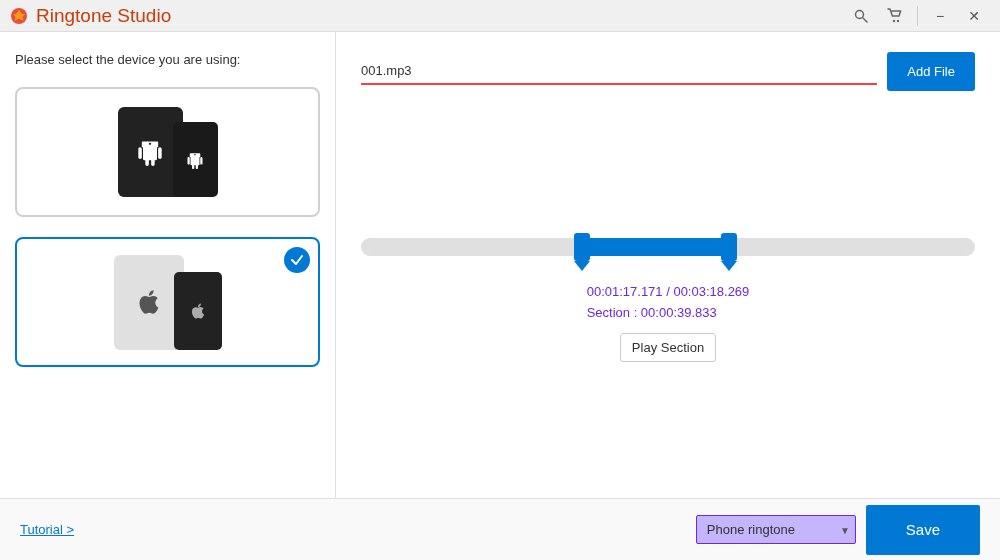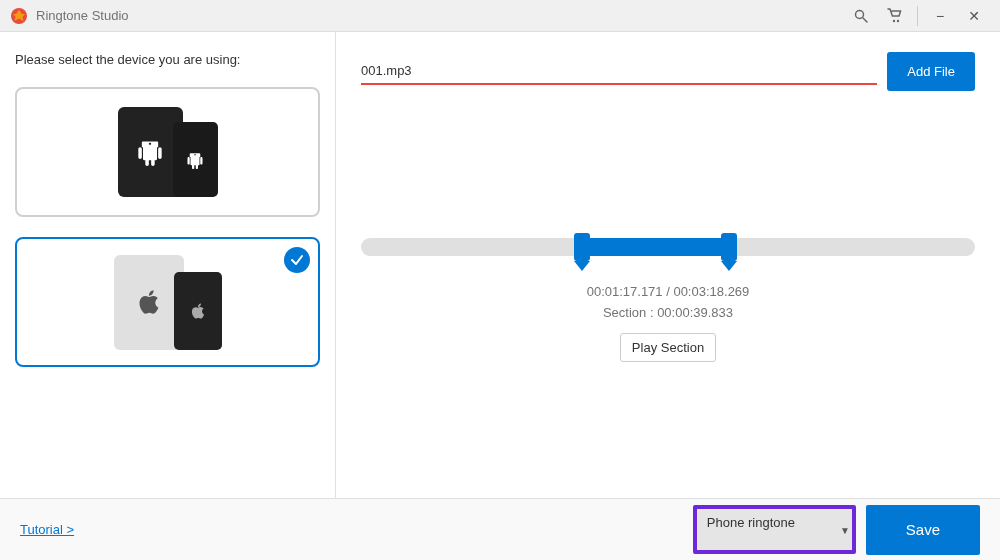--- a/index.html
+++ b/index.html
@@ -23,22 +23,22 @@
       align-items: center;
       padding: 0 10px;
       user-select: none;
     }
     .title-bar-logo {
       width: 18px;
       height: 18px;
       margin-right: 8px;
     }
     .title-bar-title {
-      font-size: 13px;
-      color: #737373;
+      font-size: 19px;
+      color: #c2410c;
       flex: 1;
     }
     .title-bar-actions {
       display: flex;
       align-items: center;
       gap: 2px;
     }
     .title-bar-icon-btn {
       width: 32px;
       height: 32px;
@@ -254,22 +254,22 @@
       border-top: 10px solid #0078d4;
     }
     .slider-handle-left {
       left: 36%;
     }
     .slider-handle-right {
       left: 60%;
     }
 
     .timeline-info {
-      text-align: center;
-      color: #737373;
+      text-align: left;
+      color: #6d28d9;
       font-size: 13px;
       line-height: 1.6;
     }
 
     .play-section-btn {
       background: #fff;
       color: #333;
       border: 1px solid #ccc;
       padding: 6px 11px;
       border-radius: 3px;
@@ -298,23 +298,23 @@
       align-items: center;
       gap: 10px;
     }
     .ringtone-select-wrapper {
       position: relative;
       display: flex;
       align-items: center;
     }
     .ringtone-select {
       appearance: none;
-      background: #e5e5e5;
-      border: 4px solid #6d28d9;
-      padding: 6px 30px 20px 10px;
+      background: #c4b5fd;
+      border: 1px solid #6d28d9;
+      padding: 6px 30px 6px 10px;
       font-size: 13px;
       color: #333;
       border-radius: 2px;
       cursor: pointer;
       outline: none;
       min-width: 160px;
     }
     .select-arrow {
       position: absolute;
       right: 6px;

